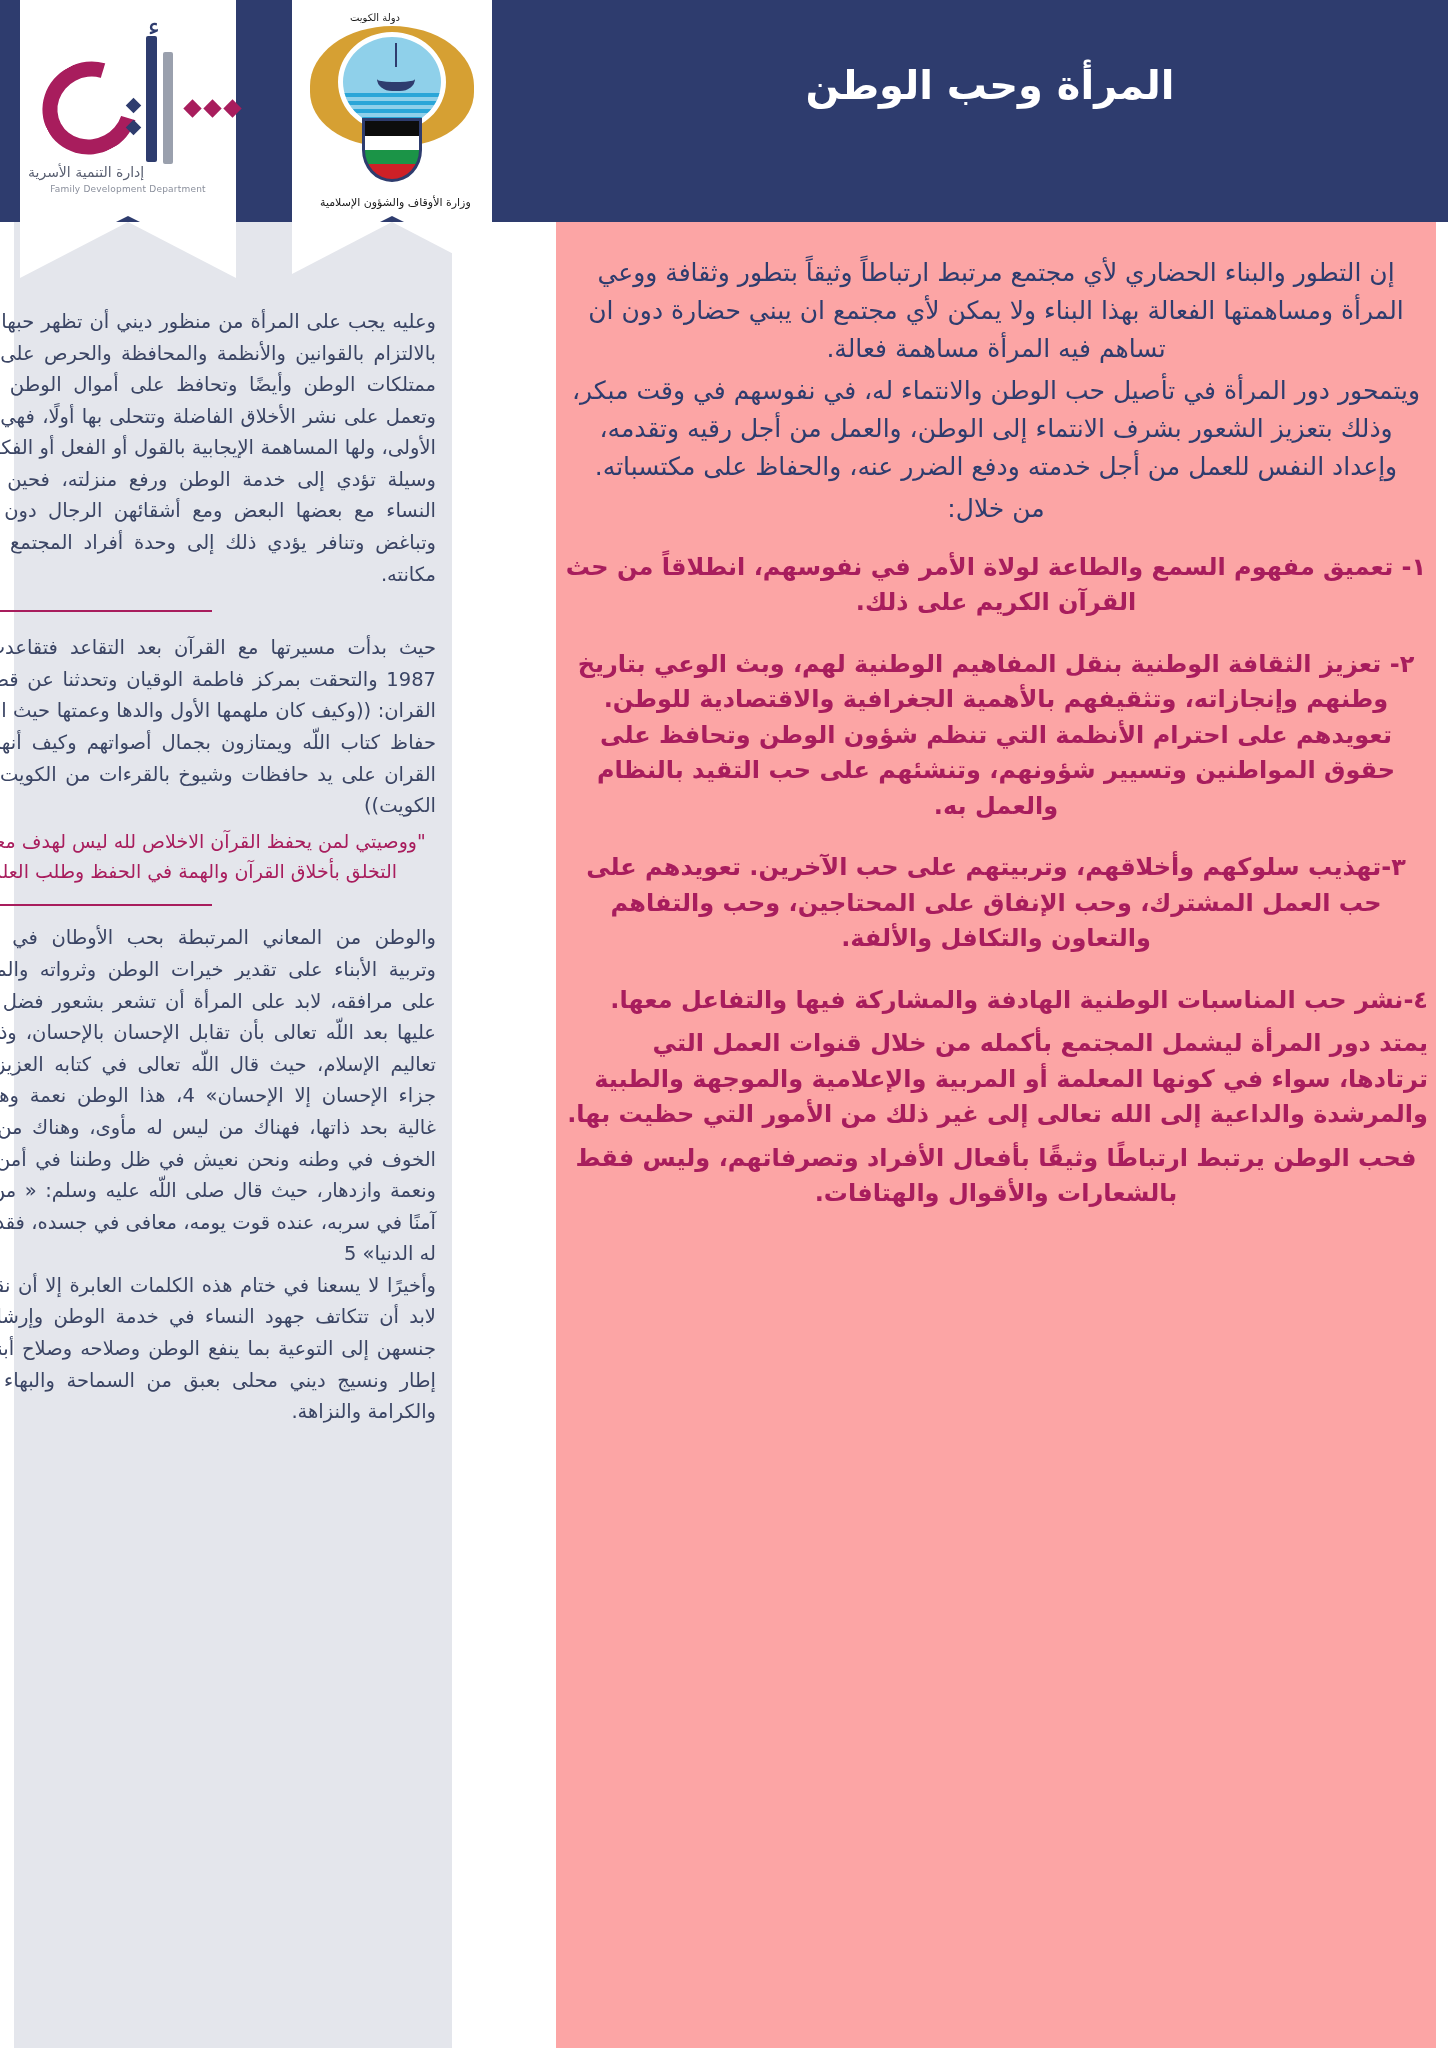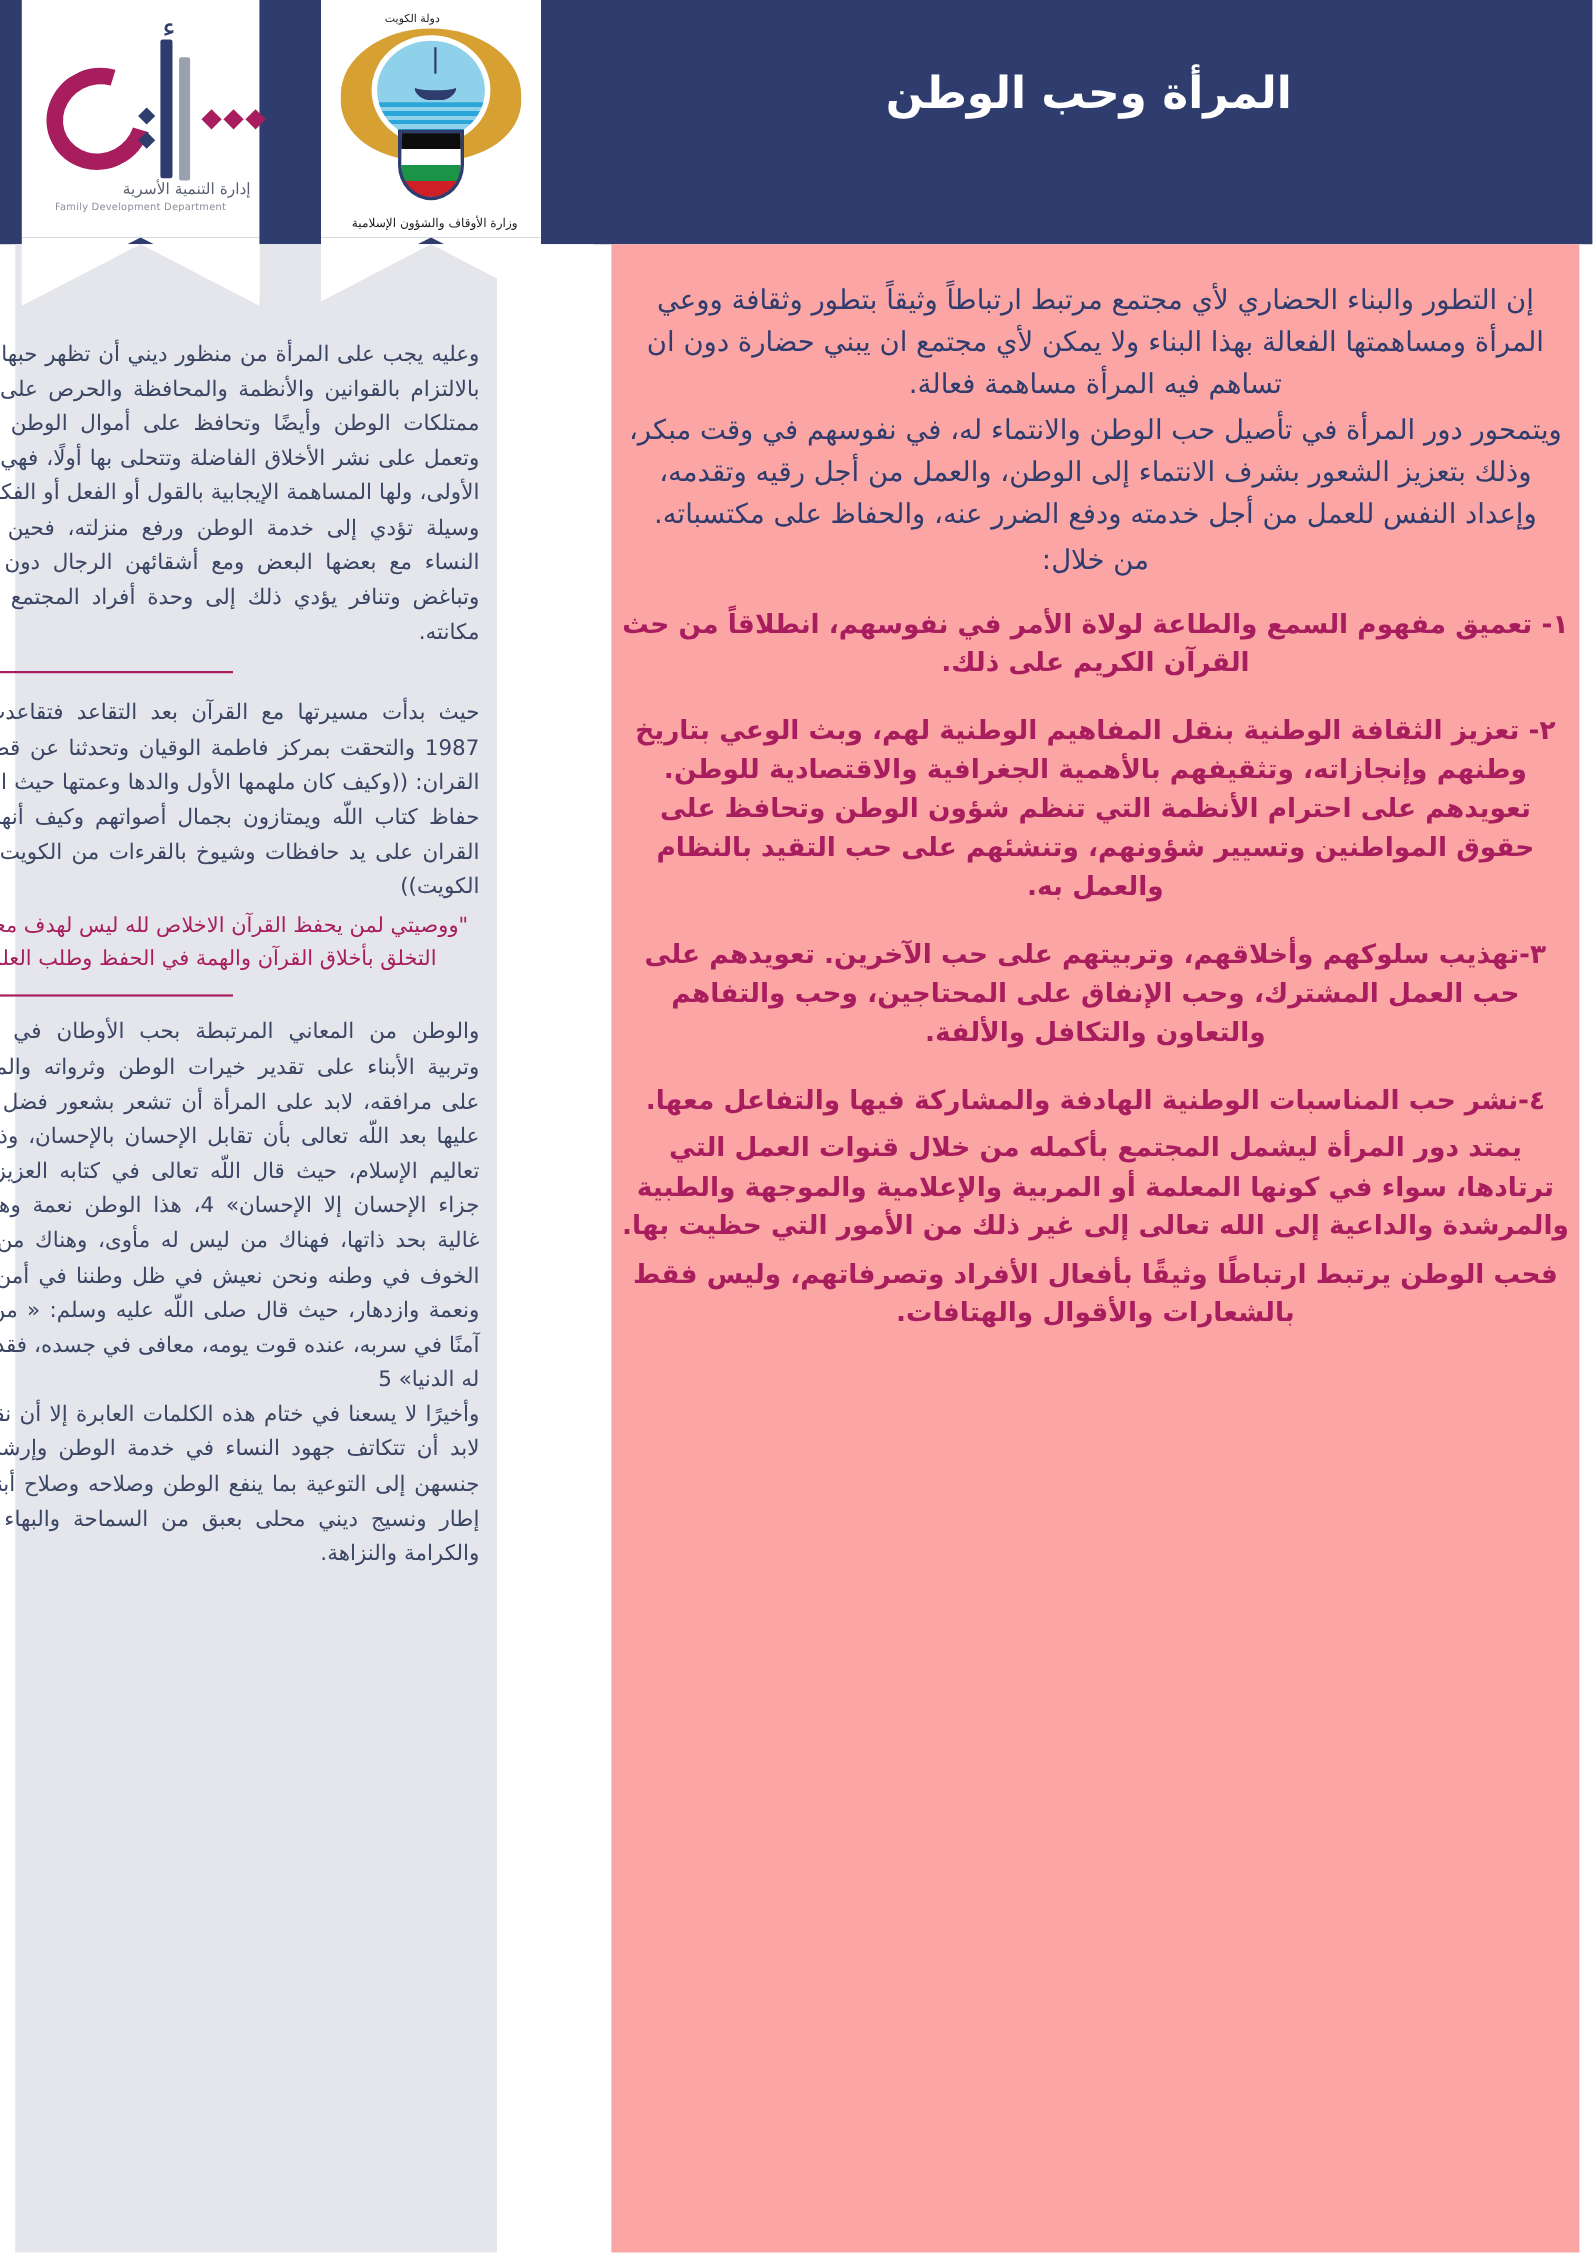--- a/index.html
+++ b/index.html
@@ -129,21 +129,21 @@
   .dia.p1 { left: 108px; top: 100px; }
   .dia.p2 { left: 108px; top: 122px; }
   .dia.m  { background: #a81d5d; width: 13px; height: 13px; }
   .dia.m1 { left: 166px; top: 102px; }
   .dia.m2 { left: 186px; top: 102px; }
   .dia.m3 { left: 206px; top: 102px; }
   .dept-label-ar {
     position: absolute;
     left: 8px; top: 164px;
     width: 200px;
-    text-align: right;
+    text-align: left;
     color: #5a6072;
     font-size: 14px;
     direction: rtl;
   }
   .dept-label-en {
     position: absolute;
     left: 8px; top: 184px;
     width: 200px;
     text-align: center;
     color: #8a8f9c;
@@ -305,21 +305,21 @@
 
   p.point {
     color: #a81d5d;
     font-size: 24px;
     font-weight: 700;
     line-height: 1.48;
     text-align: center;
     margin-bottom: 26px;
   }
 
-  p.point.tight { margin-bottom: 8px; }
+  p.point.tight { margin-bottom: 8px; text-align: right; }
 
   hr.rule {
     border: none;
     border-top: 2.5px solid #a81d5d;
     width: 270px;
     margin: 20px auto 20px 0;
   }
   hr.rule.r2 { margin: 18px auto 16px 0; }
 
   .aisha-hl {

